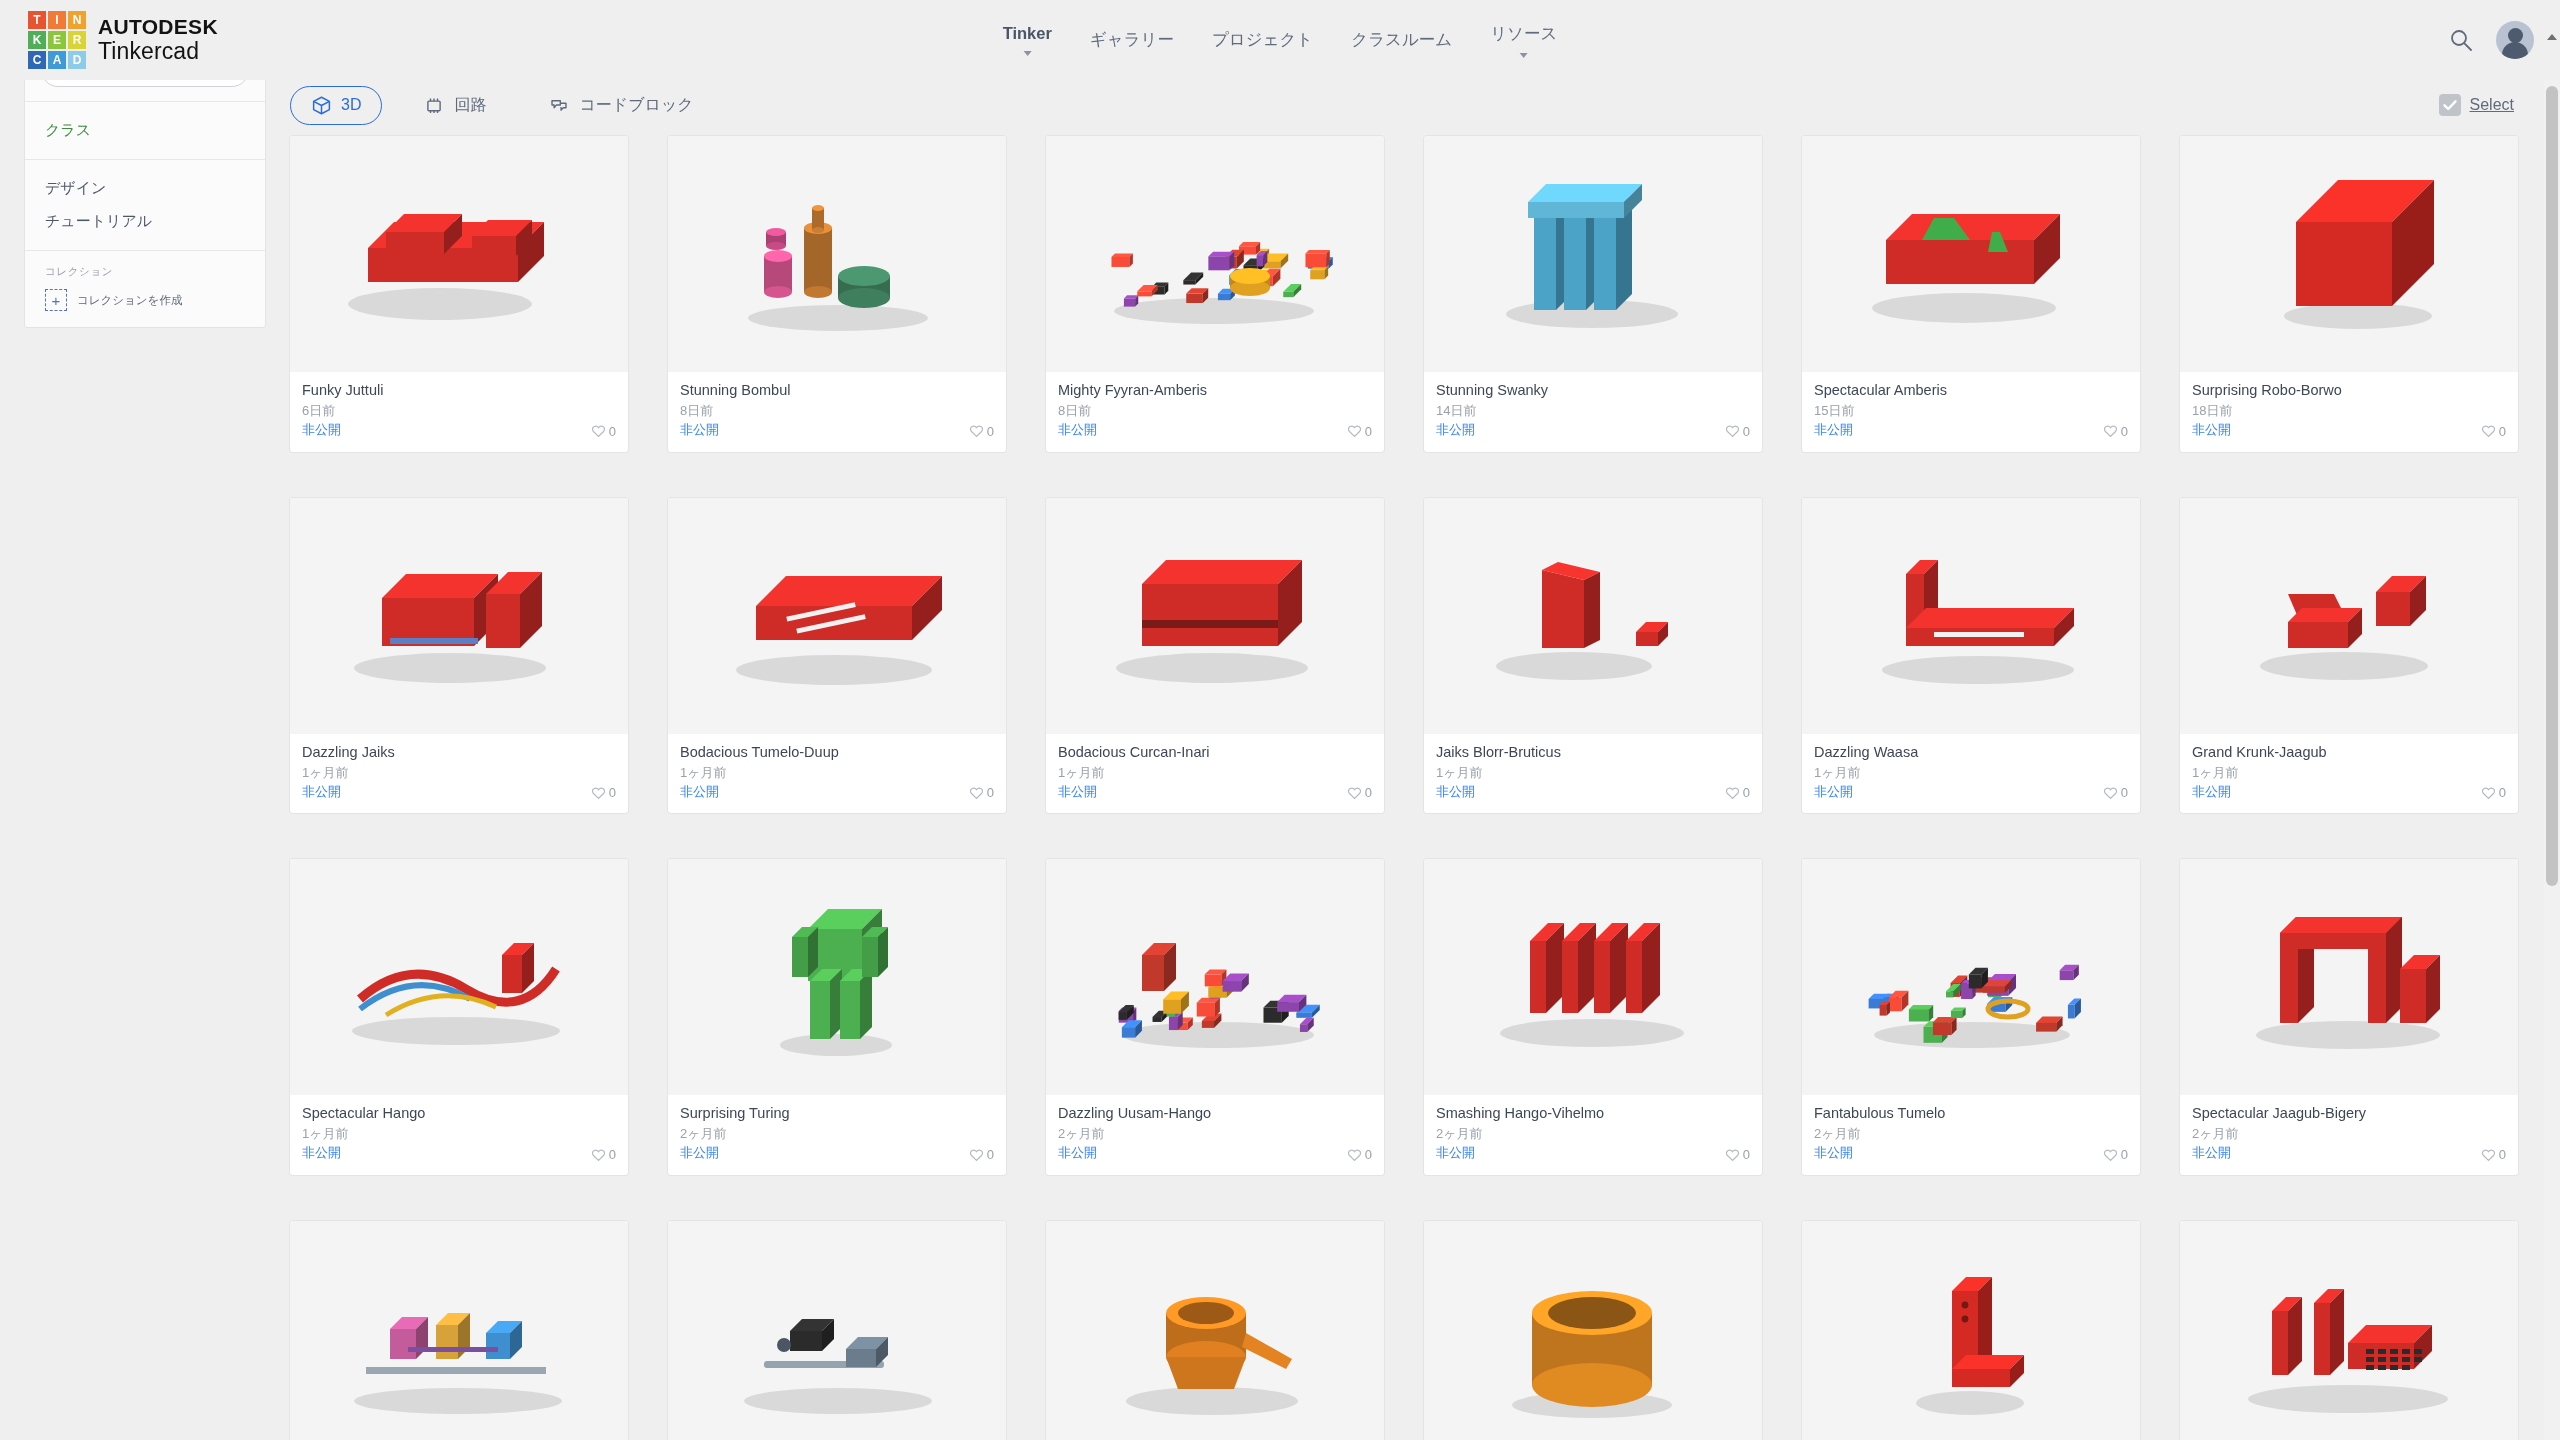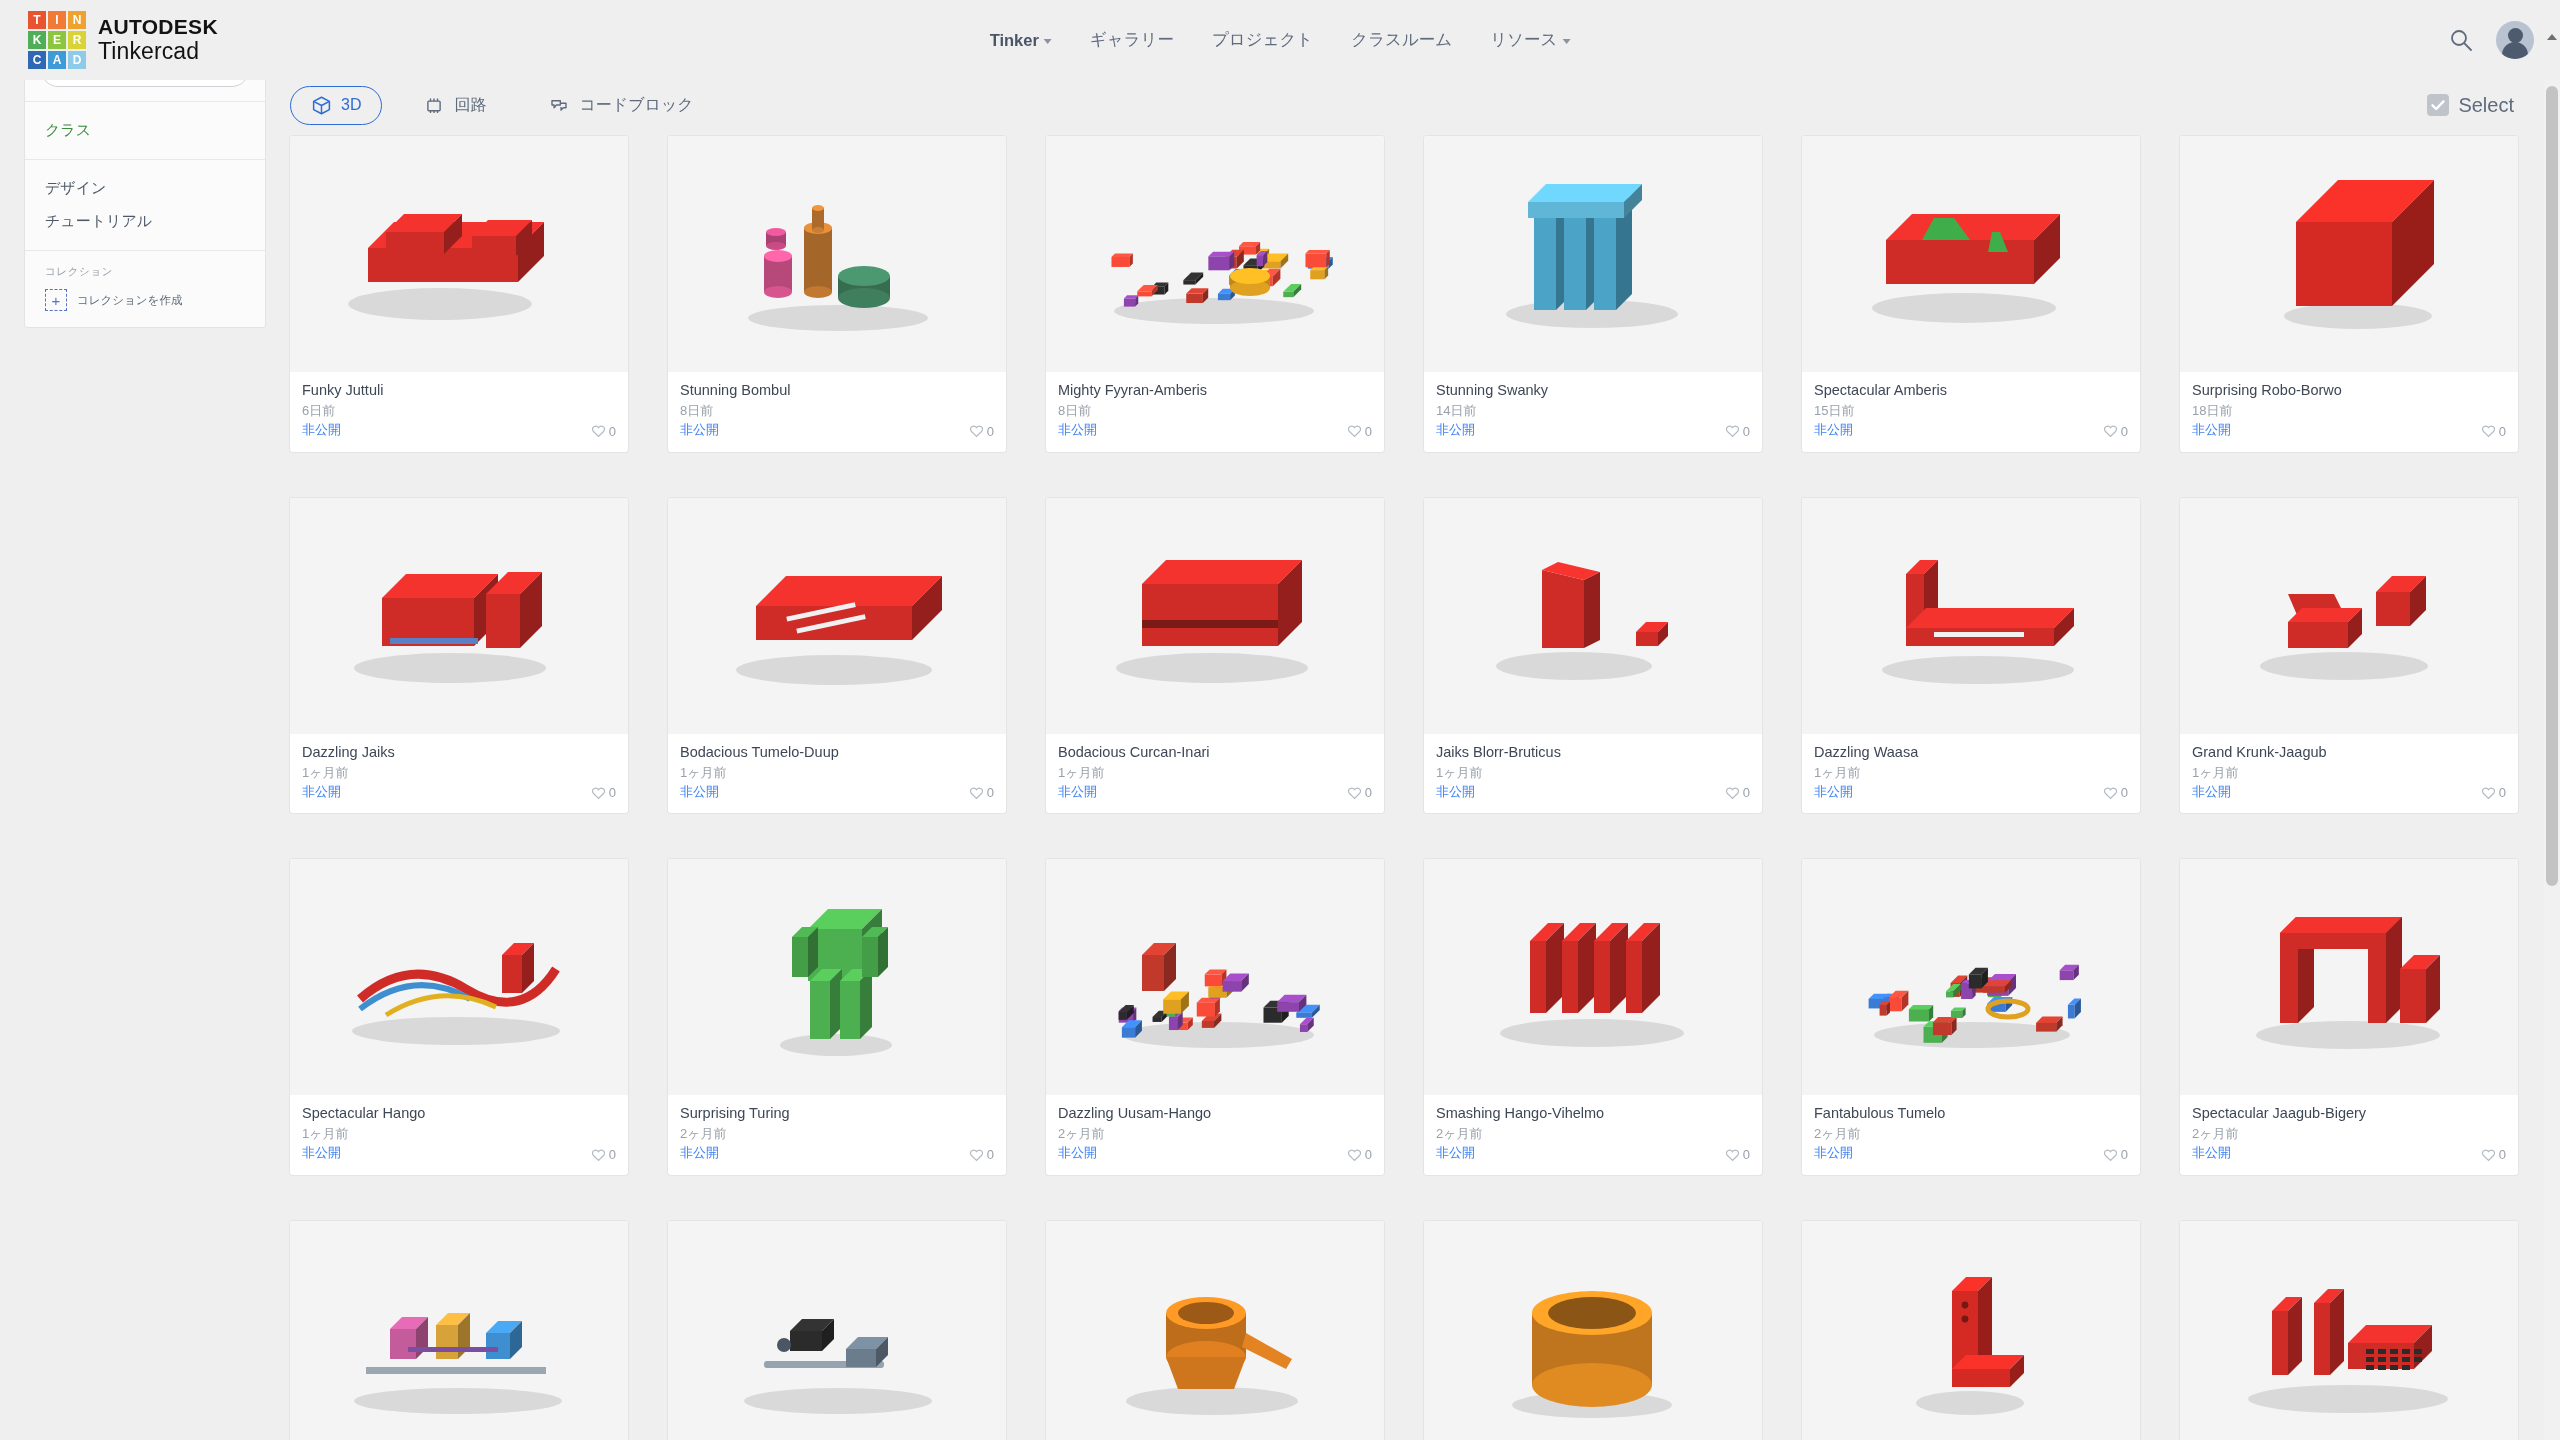--- a/index.html
+++ b/index.html
@@ -39,21 +39,21 @@
     color: #131313;
   }
   .brand-tinkercad { font-size: 23px; color: #131313; letter-spacing: .1px; }
 
   .mainnav {
     position: absolute; left: 50%; transform: translateX(-50%);
     display: flex; align-items: center; gap: 38px;
   }
   .navitem {
     font-size: 16.5px; color: #5f6b7d; display: flex; align-items: center;
-    gap: 5px; cursor: pointer; white-space: nowrap;
+    gap: 5px; cursor: pointer; white-space: nowrap; flex-direction: column;
   }
   .navitem.bold { font-weight: bold; color: #4a5568; }
   .caret {
     width: 0; height: 0;
     border-left: 4.5px solid transparent;
     border-right: 4.5px solid transparent;
     border-top: 5px solid #8a93a2;
     margin-top: 3px;
   }
 
@@ -152,21 +152,21 @@
   .tab.active { border-color: #2e6bd6; color: #2e6bd6; }
   .tab svg { display: block; }
   .select-wrap {
     margin-left: auto; margin-right: 46px;
     display: flex; align-items: center; gap: 9px; cursor: pointer;
   }
   .select-box {
     width: 22px; height: 22px; border-radius: 4px; background: #bfc4cb;
     display: flex; align-items: center; justify-content: center;
   }
-  .select-label { font-size: 20px; color: #5f6b7d; }
+  .select-label { font-size: 16px; color: #5f6b7d; text-decoration: underline; }
 
   
   .grid {
     position: absolute; top: 136px; left: 290px;
     width: 2222px;
     display: grid;
     grid-template-columns: repeat(6, 338px);
     gap: 46px 40px;
     z-index: 10;
   }

